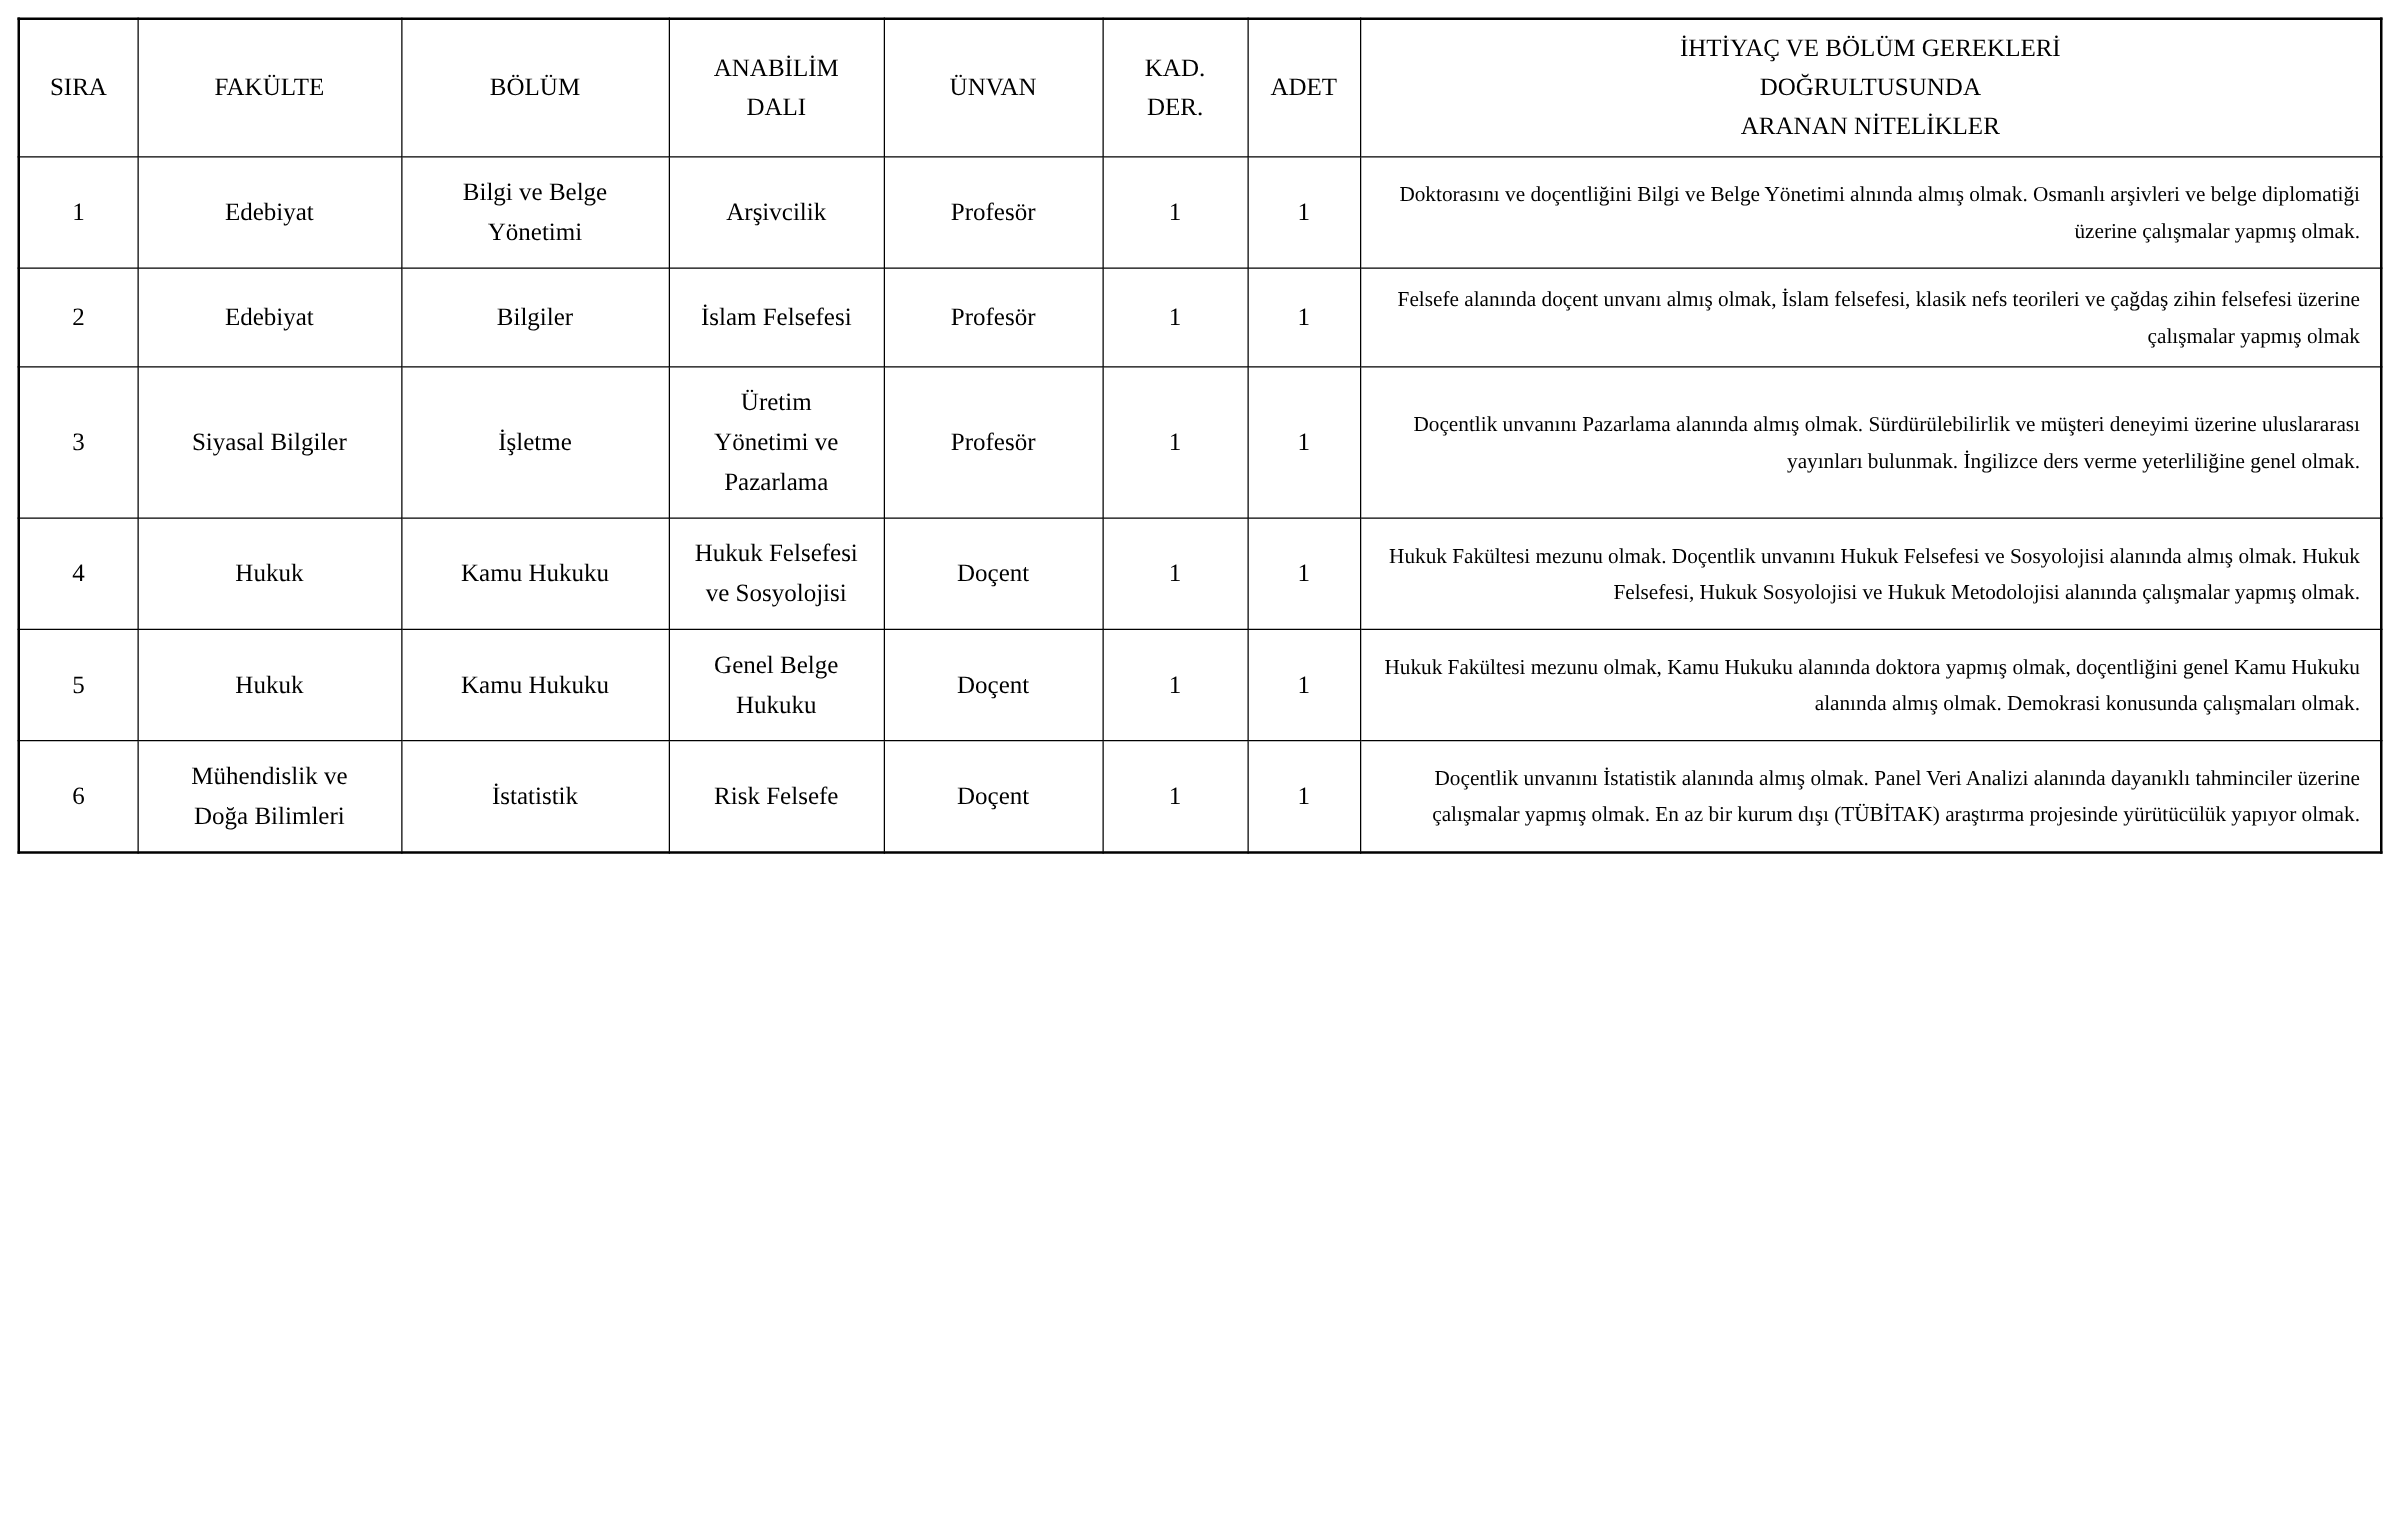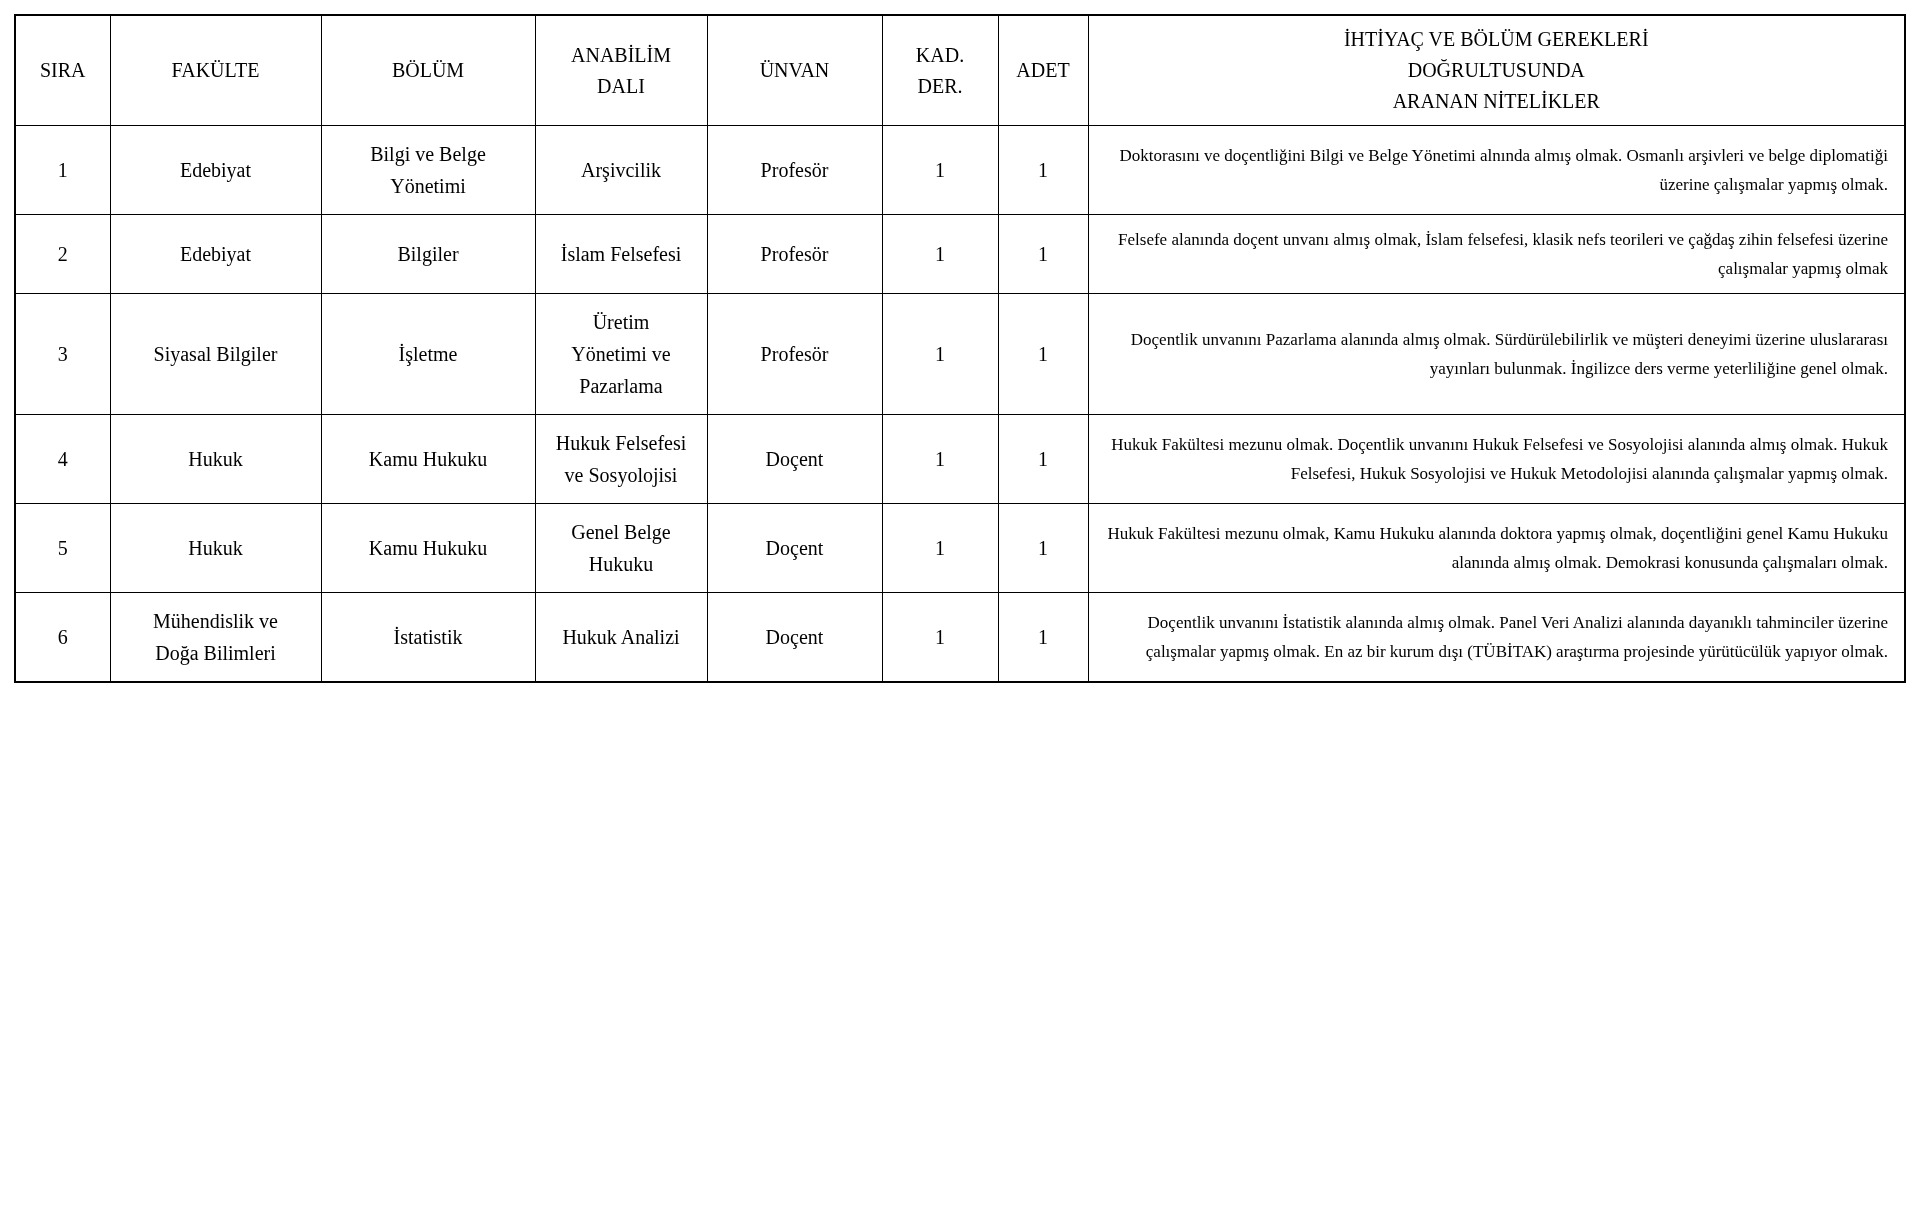--- a/index.html
+++ b/index.html
@@ -144,21 +144,21 @@
           <td class="center">Doçent</td>
           <td class="center">1</td>
           <td class="center">1</td>
           <td class="desc">Hukuk Fakültesi mezunu olmak, Kamu Hukuku alanında doktora yapmış olmak, doçentliğini genel Kamu Hukuku alanında almış olmak. Demokrasi konusunda çalışmaları olmak.</td>
         </tr>
         <tr class="body-row">
           <td class="center">6</td>
           <td class="center">Mühendislik ve
 Doğa Bilimleri</td>
           <td class="center">İstatistik</td>
-          <td class="center">Hukuk Analizi</td>
+          <td class="center">Risk Felsefe</td>
           <td class="center">Doçent</td>
           <td class="center">1</td>
           <td class="center">1</td>
           <td class="desc">Doçentlik unvanını İstatistik alanında almış olmak. Panel Veri Analizi alanında dayanıklı tahminciler üzerine çalışmalar yapmış olmak. En az bir kurum dışı (TÜBİTAK) araştırma projesinde yürütücülük yapıyor olmak.</td>
         </tr>
       </tbody>
   </table>
 </div>
 
 </body></html>

